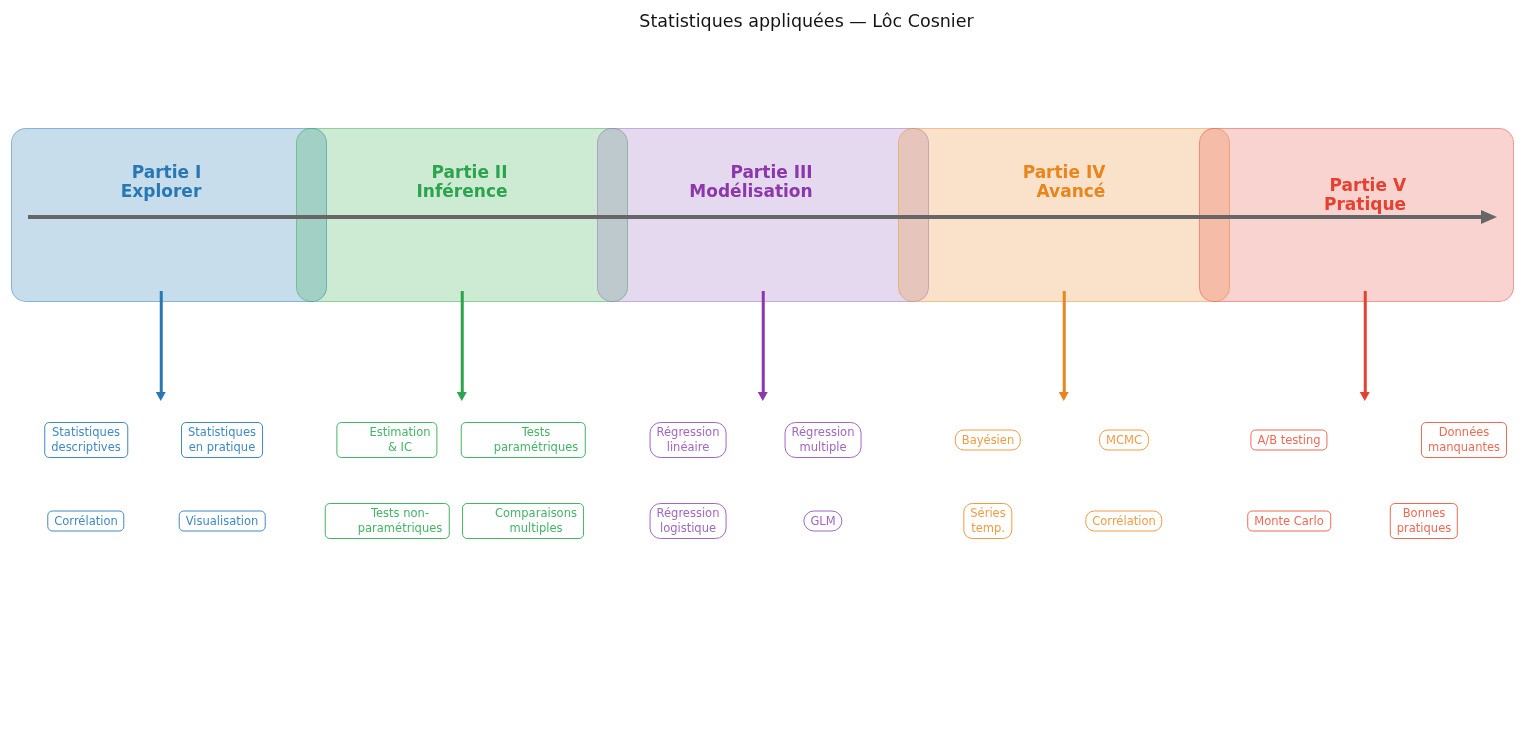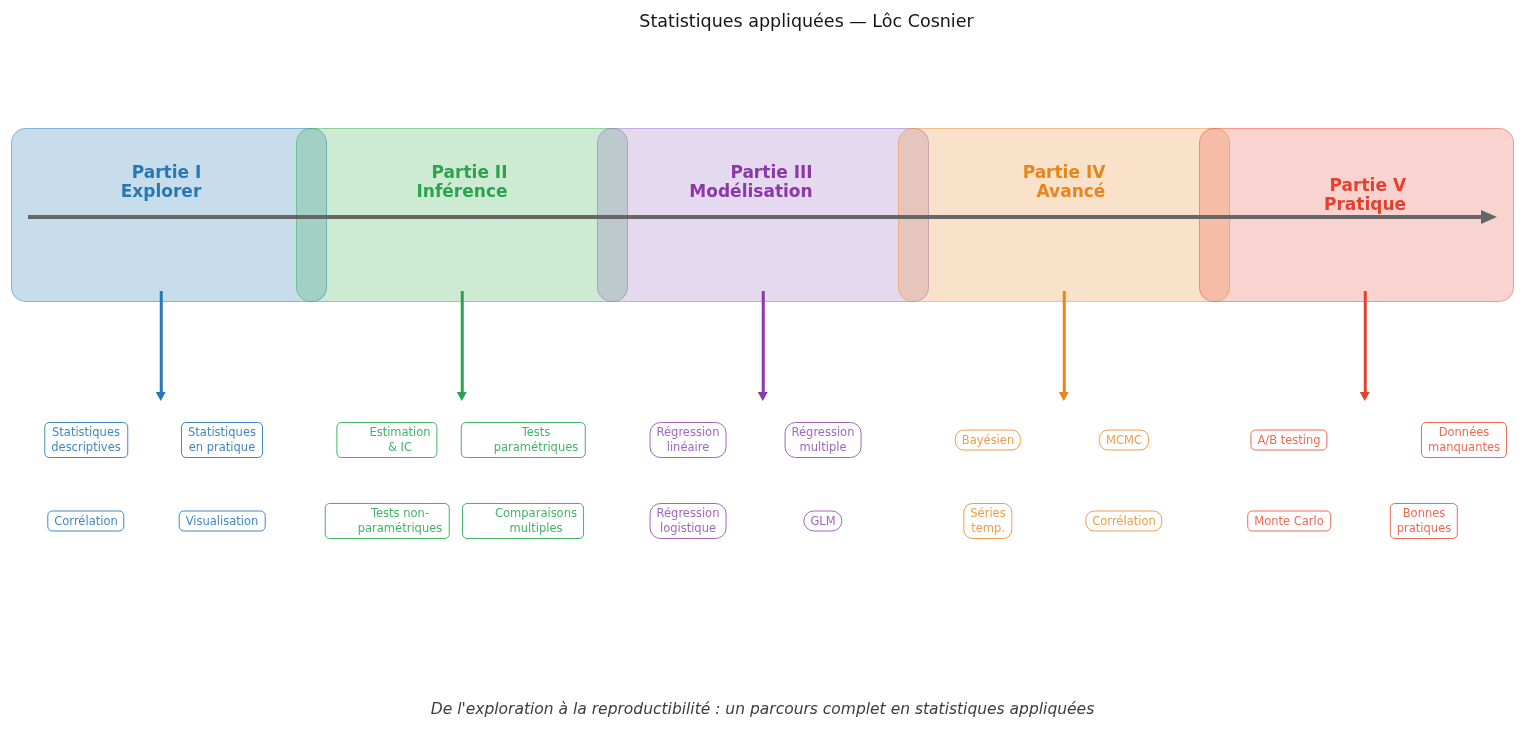--- a/index.html
+++ b/index.html
@@ -159,15 +159,14 @@
 temp.</div>
   <div class="chap px3" style="left:1124px;top:521px">Corrélation</div>
 
   <div class="chap px4" style="left:1289px;top:440px">A/B testing</div>
   <div class="chap px4" style="left:1464px;top:440px">Données
 manquantes</div>
   <div class="chap px4" style="left:1289px;top:521px">Monte Carlo</div>
   <div class="chap px4" style="left:1424px;top:521px">Bonnes
 pratiques</div>
 
-  <div class="caption">De l'exploration à la reproductibilité : un parcours complet en statistiques appliquées</div>
 
 </div>
 
 </body></html>

